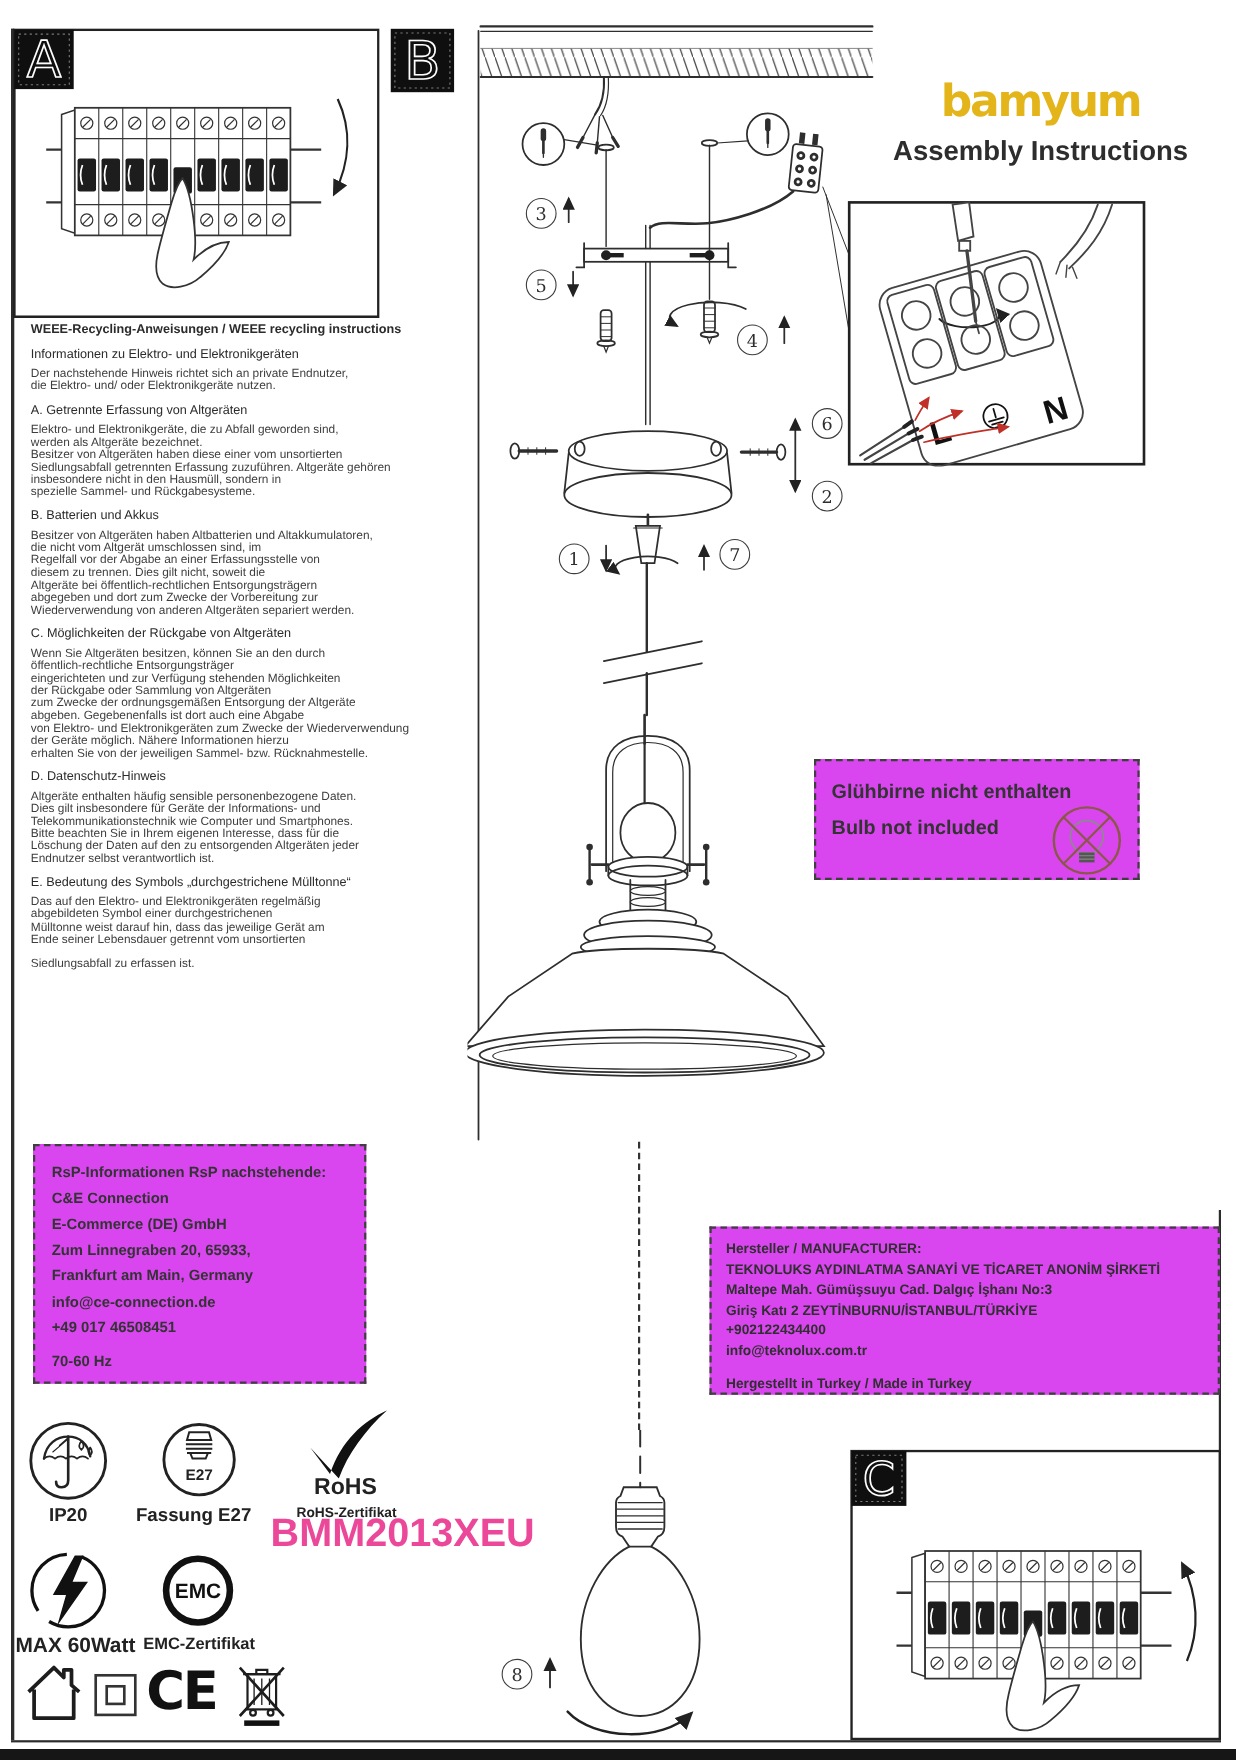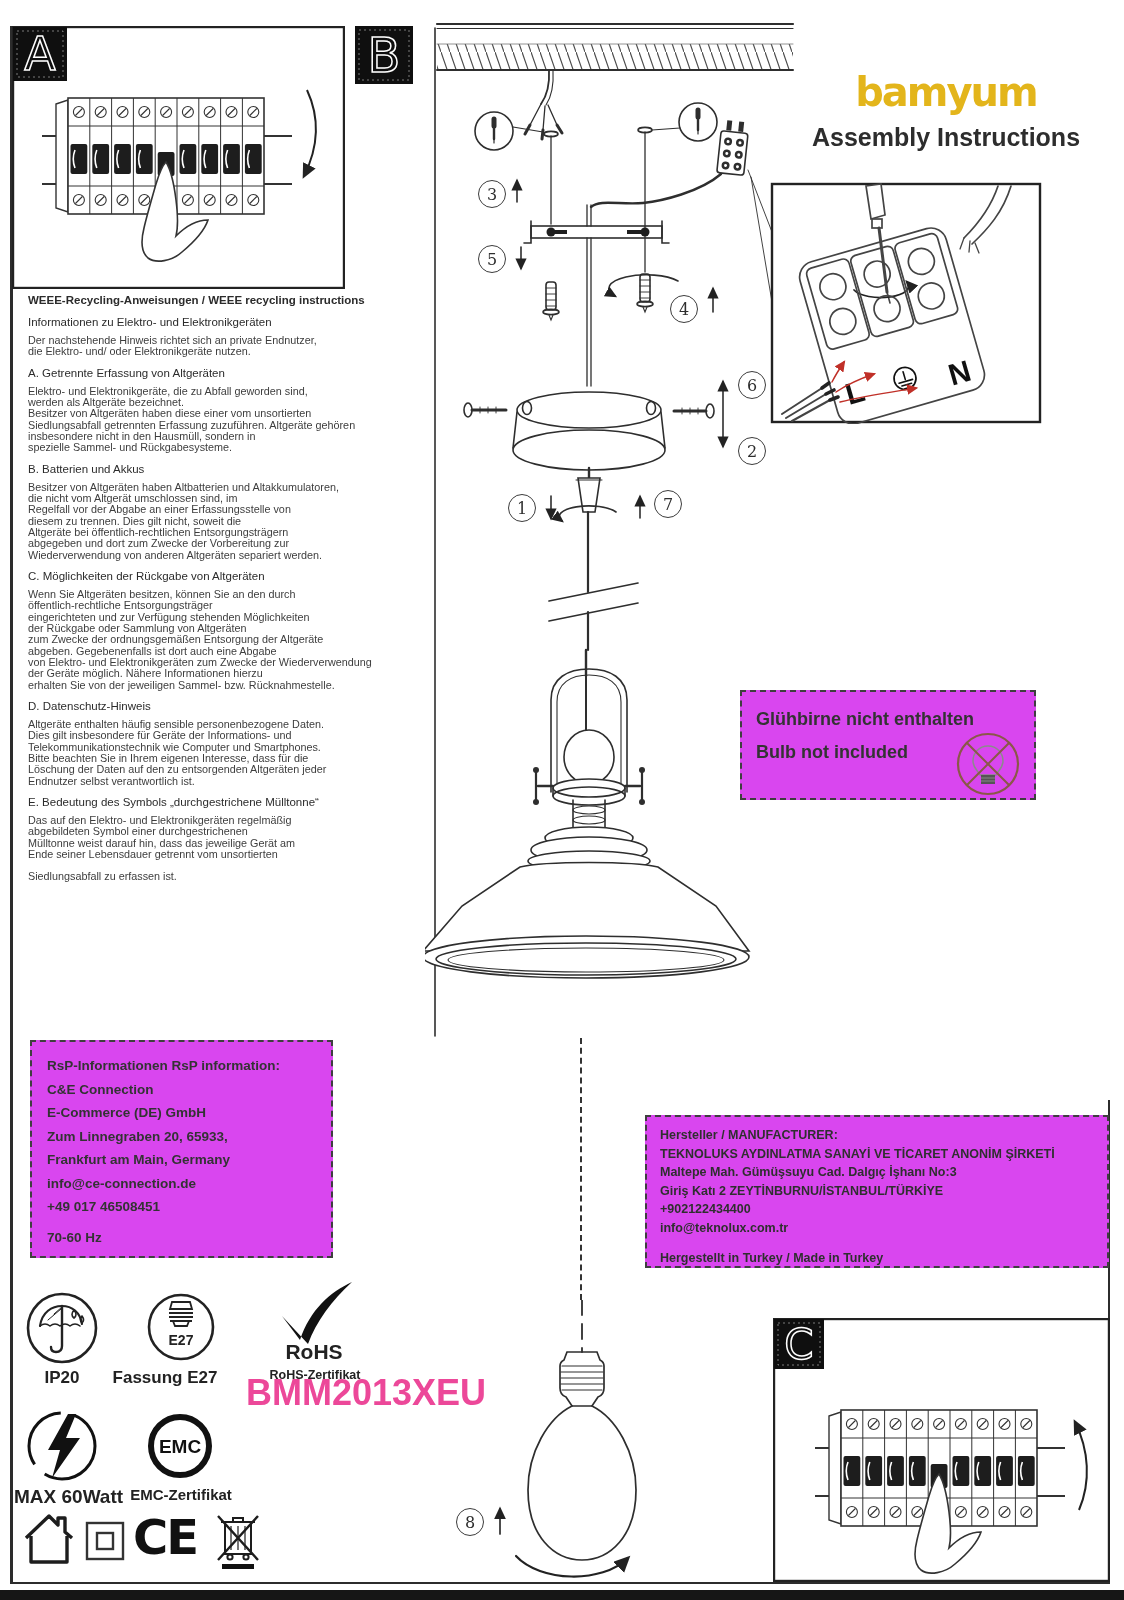--- a/index.html
+++ b/index.html
@@ -355,21 +355,21 @@
       <path d="M582,1300 V1352" stroke-dasharray="15 9" stroke-width="1.8"></path>
       <path d="M567,1352 L597,1352 L600,1360 Q604,1362 604,1366 L604,1388 Q604,1395 598,1397 L592,1406 L572,1406 L566,1397 Q560,1395 560,1388 L560,1366 Q560,1362 564,1360 Z"></path>
       <path d="M562,1366 h40 M561,1372 h42 M561,1378 h42 M561,1384 h42 M562,1390 h40" stroke-width="1.2"></path>
       <path d="M572,1406 C548,1418 528,1452 528,1490 C528,1536 554,1560 582,1560 C610,1560 636,1536 636,1490 C636,1452 616,1418 592,1406"></path>
       <path d="M500,1534 V1509" marker-end="url(#ah)"></path>
       <path d="M516,1556 C540,1582 602,1584 628,1558" stroke-width="2.2" stroke="#222" marker-end="url(#ah)"></path>
     </g>
   </svg>
 
   <div id="rspbox" class="dashedbox">
-    <div>RsP-Informationen RsP information:</div>
+    <div>RsP-Informationen RsP nachstehende:</div>
     <div>C&amp;E Connection</div>
     <div>E-Commerce (DE) GmbH</div>
     <div>Zum Linnegraben 20, 65933,</div>
     <div>Frankfurt am Main, Germany</div>
     <div>info@ce-connection.de</div>
     <div>+49 017 46508451</div>
     <div class="freq">70-60 Hz</div>
   </div>
 
   <div id="manubox" class="dashedbox">
@@ -396,21 +396,21 @@
 
   <svg class="abs" style="left:146px;top:1292px" width="70" height="70" viewBox="0 0 70 70">
     <circle cx="35" cy="35" r="32" fill="none" stroke="#222" stroke-width="2.6"></circle>
     <g fill="none" stroke="#222" stroke-width="1.8">
       <path d="M26,10 h18 l2,7 h-22 z"></path>
       <path d="M24,17 h22 M23,21 h24 M23,25 h24 M24,29 h22"></path>
       <path d="M27,29 l2,5 h12 l2,-5"></path>
     </g>
     <text x="35" y="53" text-anchor="middle" font-family="Liberation Sans" font-weight="bold" font-size="14" fill="#222">E27</text>
   </svg>
-  <span class="certlabel" style="left:100px;top:1368px;width:130px;font-size:17px;">Fassung E27</span>
+  <span class="certlabel" style="left:111px;top:1368px;width:130px;font-size:17px;">Fassung E27</span>
 
   <svg class="abs" style="left:268px;top:1282px" width="92" height="62" viewBox="0 0 92 62">
     <path d="M14,34 L32,58 C42,28 62,10 84,0 C64,18 48,40 40,62 L14,34 Z" fill="#111"></path>
   </svg>
   <span class="certlabel" style="left:268px;top:1340px;width:92px;font-size:21px;">RoHS</span>
   <span class="certlabel" style="left:256px;top:1368px;width:118px;font-size:12.5px;">RoHS-Zertifikat</span>
 
   <svg class="abs" style="left:24px;top:1408px" width="76" height="76" viewBox="0 0 76 76">
     <circle cx="38" cy="38" r="33" fill="none" stroke="#111" stroke-width="3" stroke-dasharray="70 14"></circle>
     <path d="M44,6 L24,42 H36 L28,70 L56,30 H42 L52,6 Z" fill="#111"></path>

